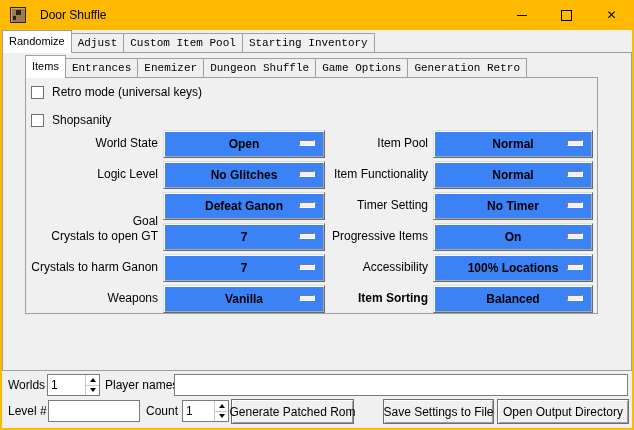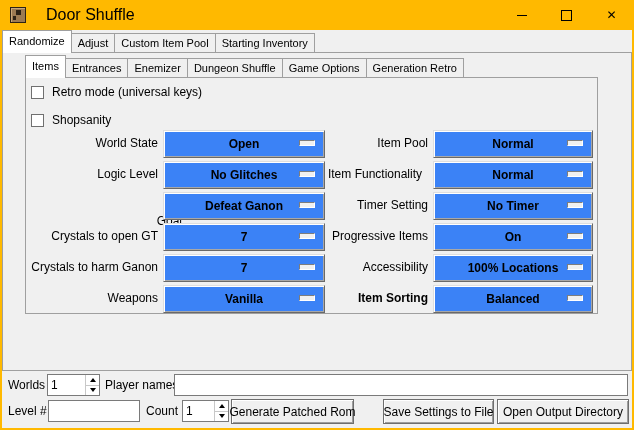--- a/index.html
+++ b/index.html
@@ -10,39 +10,39 @@
   .frame.right{right:0;top:0;width:2px;height:430px;}
   .frame.bottom{left:0;bottom:0;width:634px;height:2px;}
 
   
   .titlebar{position:absolute;left:0;top:0;width:634px;height:30px;background:#ffb900;
     display:flex;align-items:center;z-index:15;}
   .app-icon{width:16px;height:16px;margin-left:10px;background:#9c7a52;border:1px solid #2d2215;
     box-sizing:border-box;position:relative;box-shadow:inset 1px 1px 0 #c9a87a;}
   .app-icon:before{content:"";position:absolute;left:5px;top:2px;width:5px;height:5px;background:#2d2215;}
   .app-icon:after{content:"";position:absolute;left:2px;top:8px;width:3px;height:4px;background:#2d2215;}
-  .title-text{margin-left:20px;font-size:16px;}
+  .title-text{margin-left:14px;font-size:12px;}
   .win-controls{margin-left:auto;display:flex;height:30px;}
   .win-btn{width:45px;height:30px;display:flex;align-items:center;justify-content:center;cursor:pointer;}
   .glyph-min{width:10px;height:1px;background:#000;}
   .glyph-max{width:9px;height:9px;border:1px solid #000;}
   .glyph-close{font-size:12px;line-height:12px;}
 
   
   .pane{position:absolute;background:#f0f0f0;border:1px solid #9f9f9f;box-sizing:border-box;}
   .outer-pane{left:2px;top:52px;width:630px;height:319px;z-index:1;}
   .inner-pane{left:25px;top:77px;width:573px;height:237px;z-index:2;}
 
   
   .tabbar{position:absolute;display:flex;align-items:flex-end;z-index:3;}
   .outer-tabbar{left:2px;top:30px;height:23px;}
   .inner-tabbar{left:25px;top:55px;height:23px;z-index:4;}
   .tab{background:#f0f0f0;border:1px solid #9f9f9f;border-bottom:none;box-sizing:border-box;
     padding:0 6px;height:19px;line-height:18px;margin-bottom:1px;font-size:11px;cursor:pointer;white-space:nowrap;}
-  .tab + .tab{margin-left:-1px;}
+  .tab + .tab{margin-left:-1px;font-family:Liberation Mono, monospace;}
   .tab.selected{background:#fff;height:23px;line-height:21px;margin-bottom:0;position:relative;z-index:5;}
 
   
   .checkbox{position:absolute;width:13px;height:13px;background:#fff;border:1px solid #707070;
     box-sizing:border-box;cursor:pointer;z-index:6;}
   .cb-label{position:absolute;line-height:13px;z-index:6;}
 
   
   .opt-label{position:absolute;height:26px;line-height:26px;text-align:right;z-index:6;}
   .dropdown{position:absolute;height:28px;background:#3b82f6;box-sizing:border-box;cursor:pointer;z-index:6;
@@ -121,21 +121,21 @@
   <div class="opt-label" style="left:25px;top:130px;width:133px;">World State</div>
   <div class="dropdown" style="left:163px;top:130px;width:162px;">
     <span class="dd-value">Open</span>
     <span class="dd-ind"></span>
   </div>
   <div class="opt-label" style="left:25px;top:161px;width:133px;">Logic Level</div>
   <div class="dropdown" style="left:163px;top:161px;width:162px;">
     <span class="dd-value">No Glitches</span>
     <span class="dd-ind"></span>
   </div>
-  <div class="opt-label" style="left:25px;top:208px;width:133px;padding-left:24px;">Goal</div>
+  <div class="opt-label" style="left:25px;top:208px;width:133px;">Goal</div>
   <div class="dropdown" style="left:163px;top:192px;width:162px;">
     <span class="dd-value">Defeat Ganon</span>
     <span class="dd-ind"></span>
   </div>
   <div class="opt-label" style="left:25px;top:223px;width:133px;">Crystals to open GT</div>
   <div class="dropdown" style="left:163px;top:223px;width:162px;">
     <span class="dd-value">7</span>
     <span class="dd-ind"></span>
   </div>
   <div class="opt-label" style="left:25px;top:254px;width:133px;">Crystals to harm Ganon</div>
@@ -147,21 +147,21 @@
   <div class="dropdown" style="left:163px;top:285px;width:162px;">
     <span class="dd-value">Vanilla</span>
     <span class="dd-ind"></span>
   </div>
 
   <div class="opt-label" style="left:270px;top:130px;width:158px;">Item Pool</div>
   <div class="dropdown" style="left:433px;top:130px;width:160px;">
     <span class="dd-value">Normal</span>
     <span class="dd-ind"></span>
   </div>
-  <div class="opt-label" style="left:264px;top:161px;width:158px;">Item Functionality</div>
+  <div class="opt-label" style="left:270px;top:161px;width:158px;">Item Functionality</div>
   <div class="dropdown" style="left:433px;top:161px;width:160px;">
     <span class="dd-value">Normal</span>
     <span class="dd-ind"></span>
   </div>
   <div class="opt-label" style="left:270px;top:192px;width:158px;">Timer Setting</div>
   <div class="dropdown" style="left:433px;top:192px;width:160px;">
     <span class="dd-value">No Timer</span>
     <span class="dd-ind"></span>
   </div>
   <div class="opt-label" style="left:270px;top:223px;width:158px;">Progressive Items</div>

